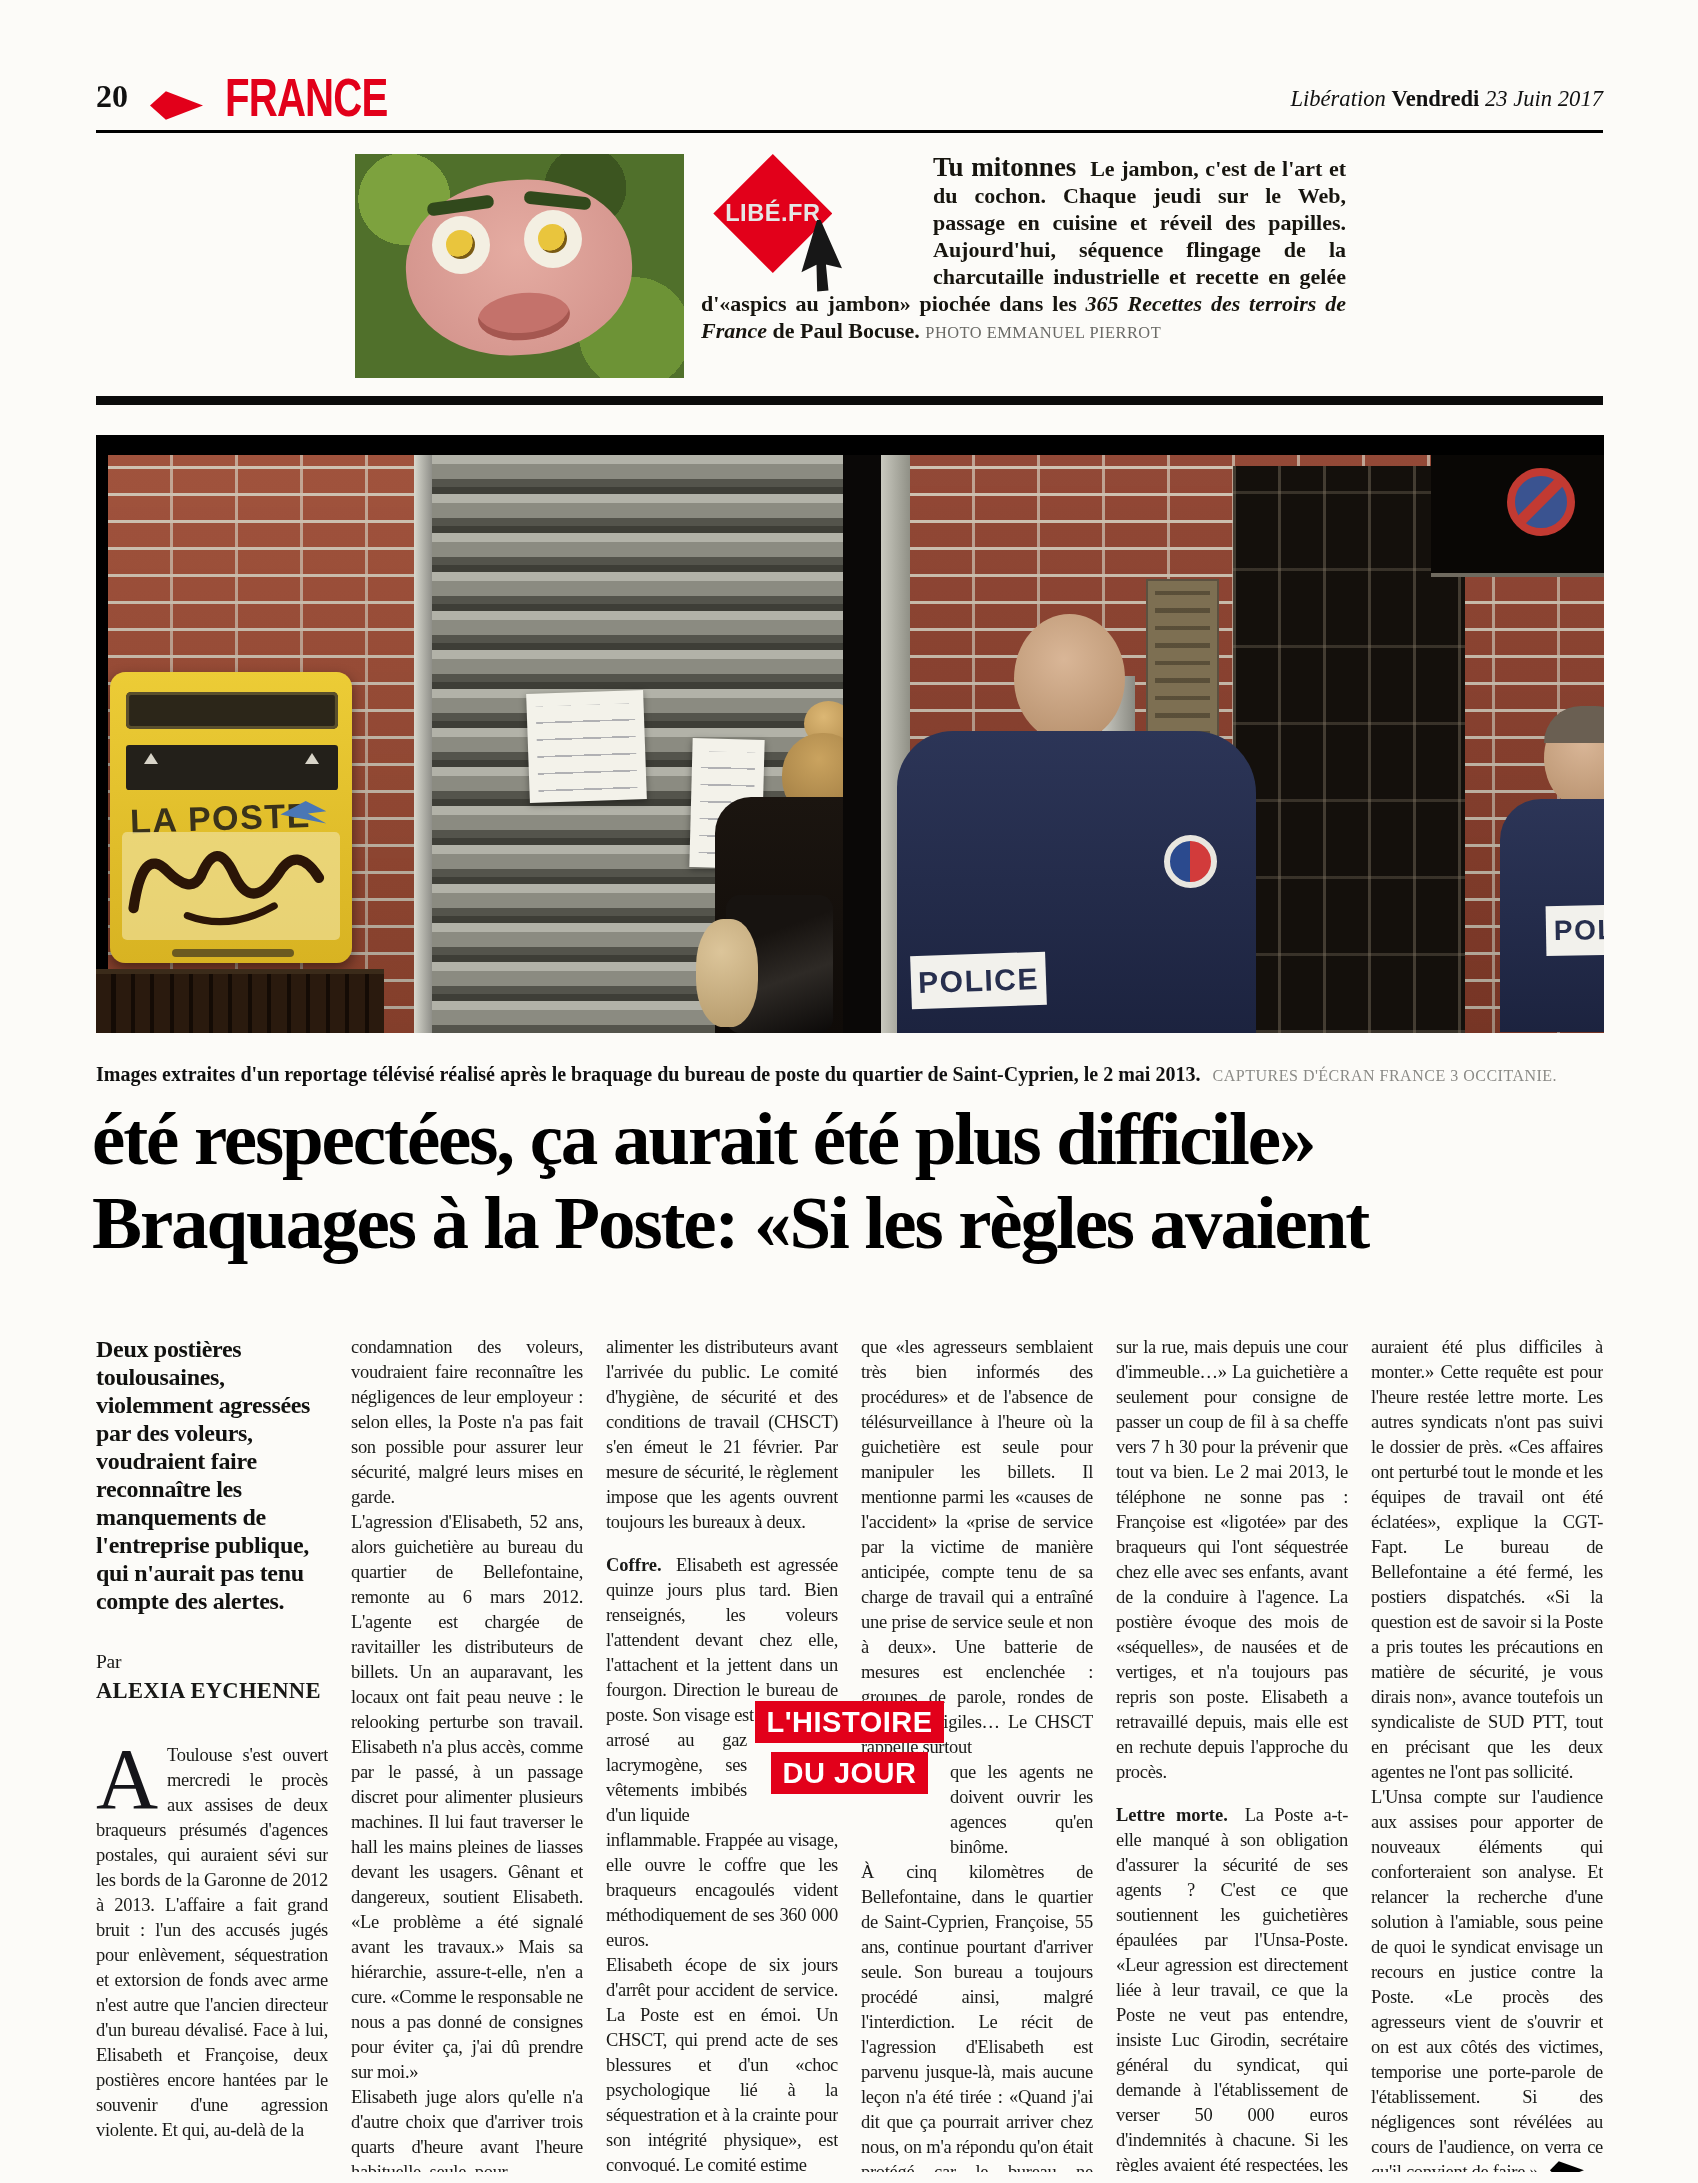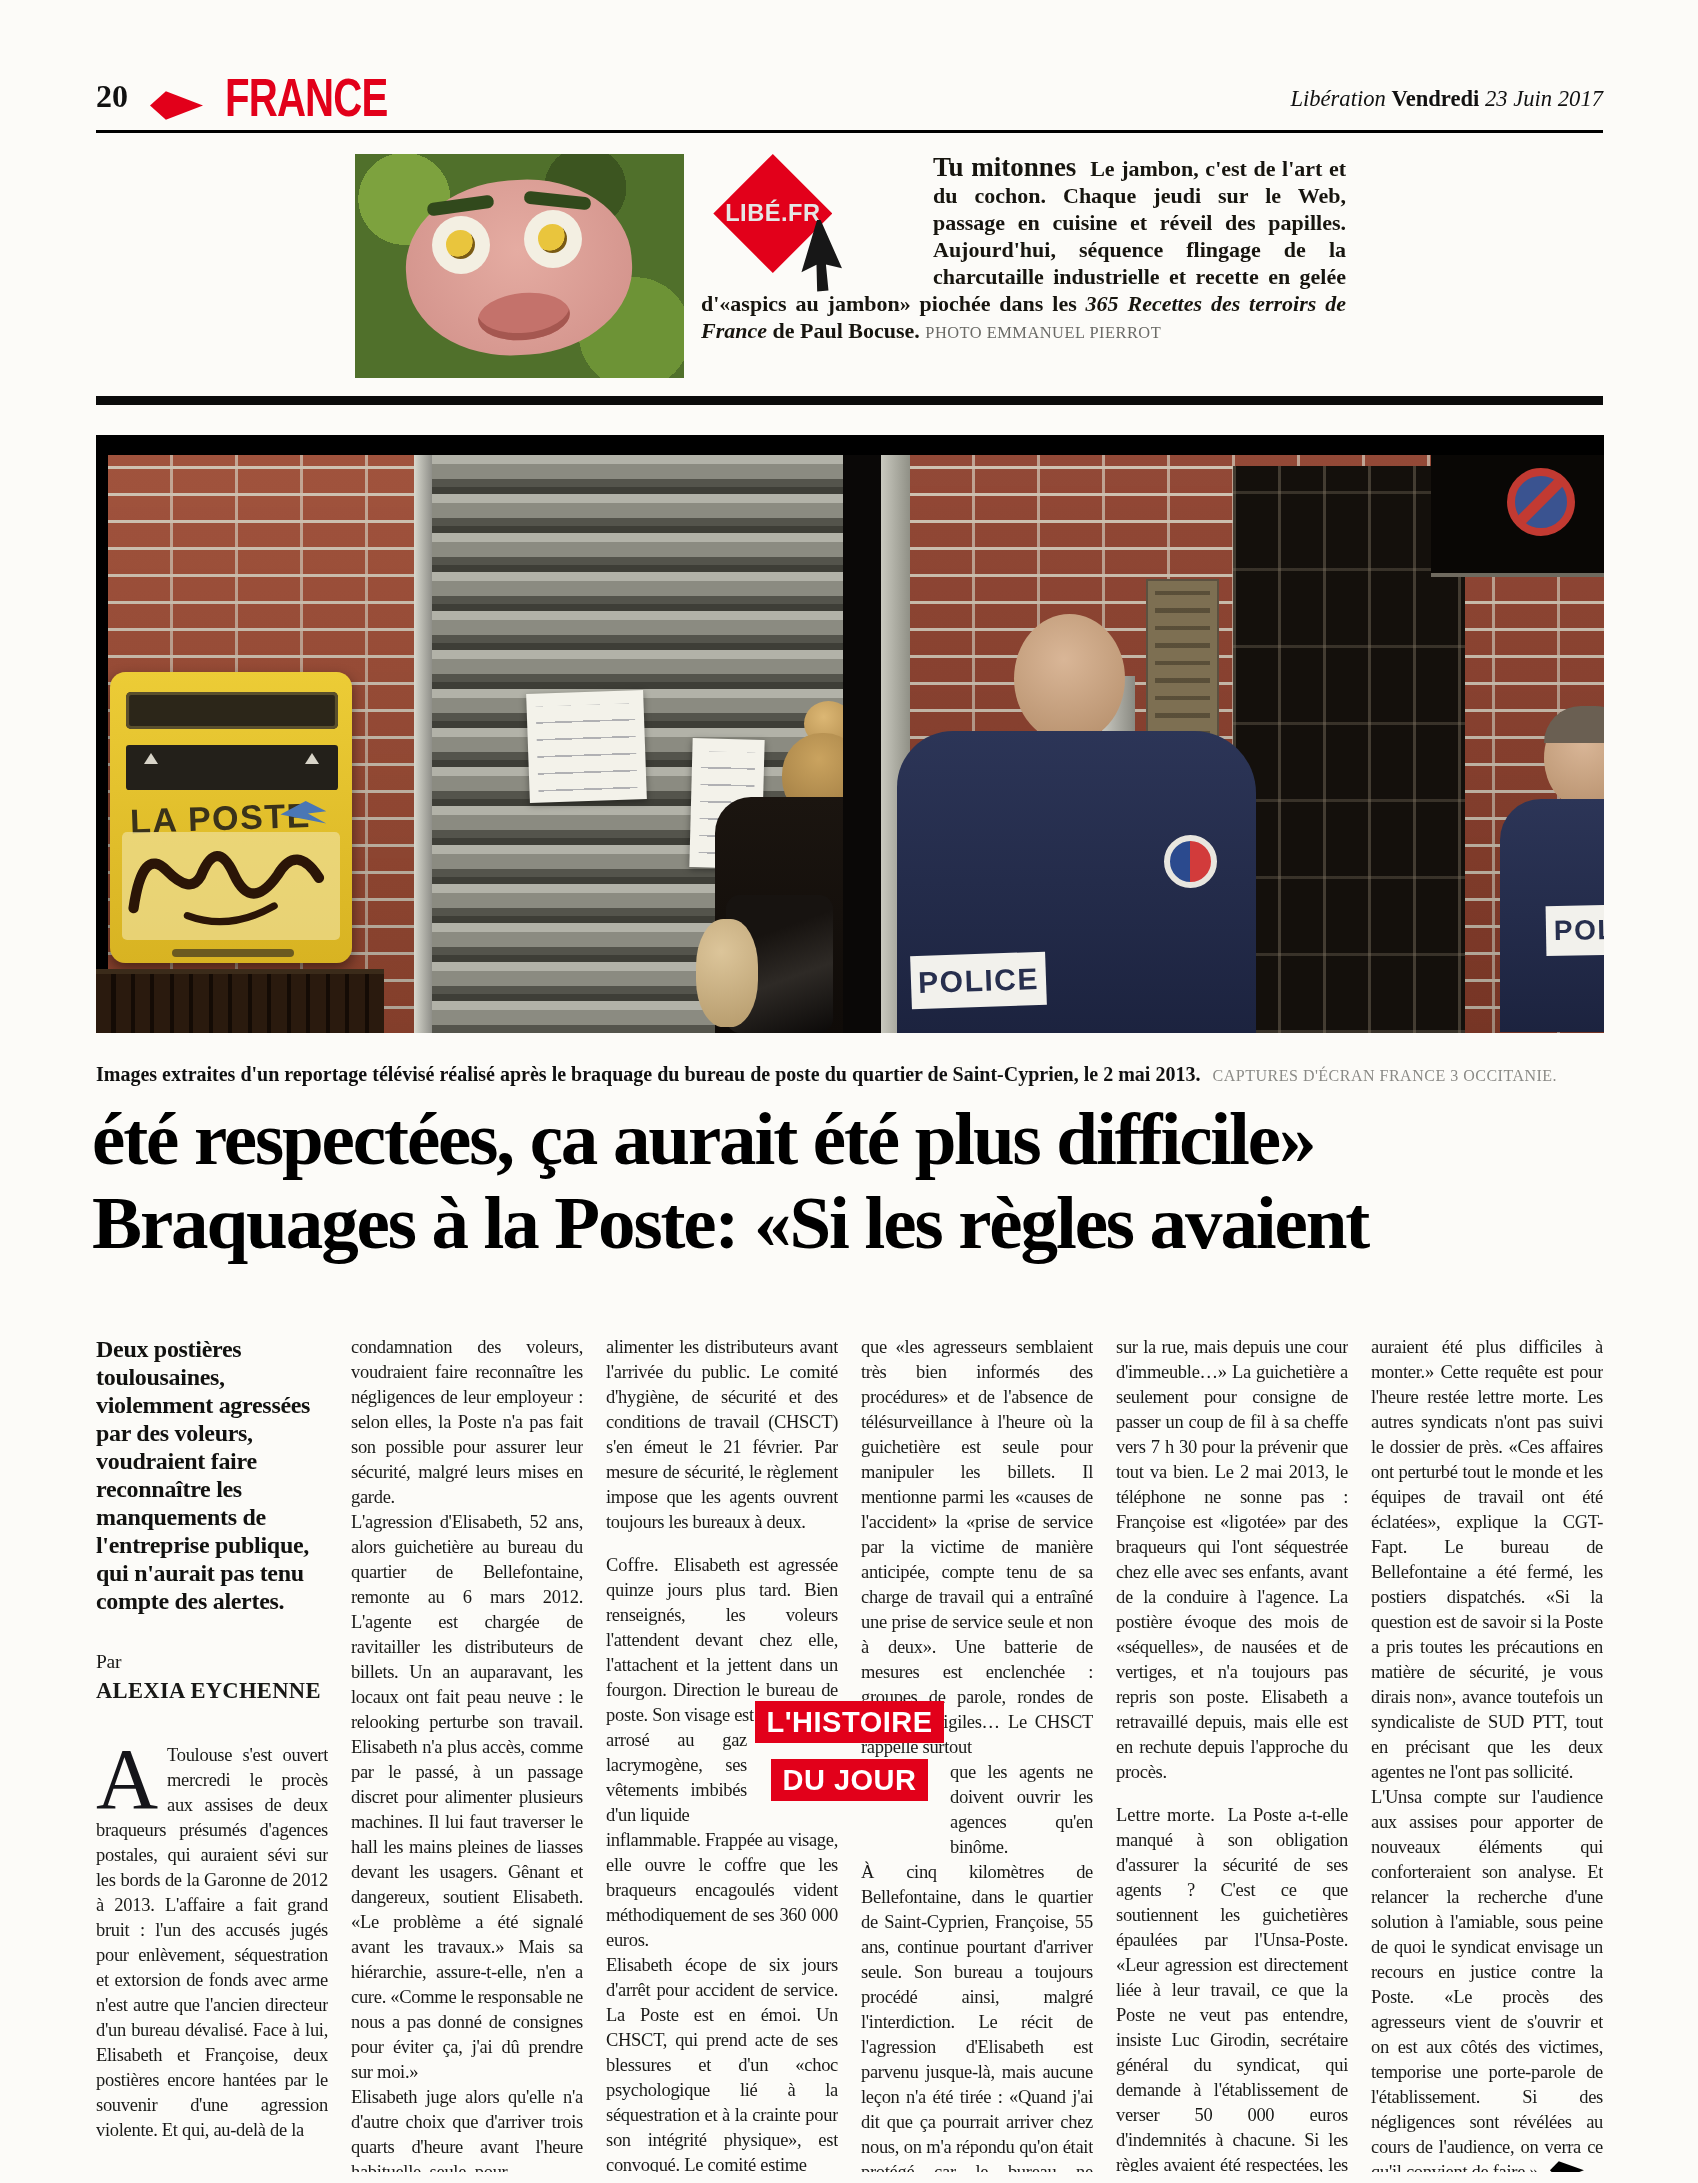--- a/index.html
+++ b/index.html
@@ -140,28 +140,28 @@
   .cols{position:absolute;left:96px;top:1311px;width:1508px;height:837px;}
   .col{position:absolute;top:0;width:232px;height:837px;overflow:hidden;margin-top:24px;}
   .c1{left:0;} .c2{left:255px;} .c3{left:510px;} .c4{left:765px;} .c5{left:1020px;} .c6{left:1275px;}
   .body{font-size:18.5px;line-height:25px;text-align:justify;letter-spacing:-0.3px;margin:0;color:#191917;}
   .standfirst{font-weight:700;font-size:24px;line-height:28px;text-align:left;letter-spacing:-0.3px;margin:0;color:#121210;}
   .par{margin-top:34px;font-size:19.5px;}
   .author{font-weight:700;font-size:22.6px;letter-spacing:0.3px;margin-top:4.1px;}
   .drop{margin-top:40px;}
   .dropcap{float:left;font-size:86px;line-height:65px;padding:4.1px 9.2px 0 0;font-weight:400;color:#15151a;}
   .sect{margin-top:17.5px;}
-  .lead{font-weight:400;margin-right:6.2px;letter-spacing:0;}
+  .lead{font-weight:700;margin-right:6.2px;letter-spacing:0;}
   .narrow-r{width:141px;}
   .narrow-l{width:143px;margin-left:89px;}
   .endmark{display:inline-block;width:34px;height:19.5px;background:#000;margin-left:7.2px;
      clip-path:polygon(0 50%,26% 4%,100% 50%,26% 96%);vertical-align:-2.1px;}
   
   .histoire{position:absolute;left:757px;top:1701px;width:185px;display:flex;flex-direction:column;
-     align-items:center;gap:16px;z-index:20;}
+     align-items:center;gap:9px;z-index:20;}
   .hb{display:inline-block;background:#e2001a;color:#fff;font-family:"Liberation Sans",sans-serif;
      font-weight:800;font-size:29px;line-height:1;padding:7.2px 11.3px 5.6px;letter-spacing:0.5px;white-space:nowrap;}
 </style>
 </head>
 <body>
 
 <div class="page">
 
   <div class="pageno">20</div>
   <div class="sec-arrow"></div>

